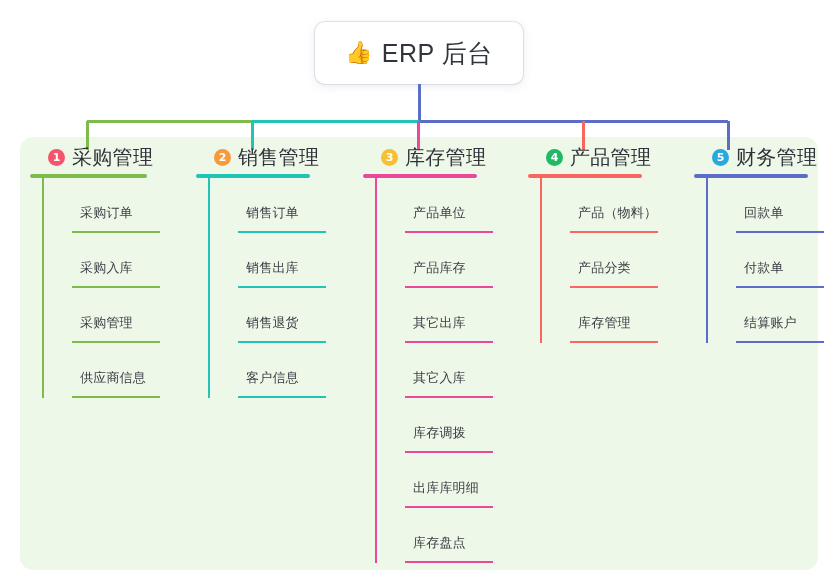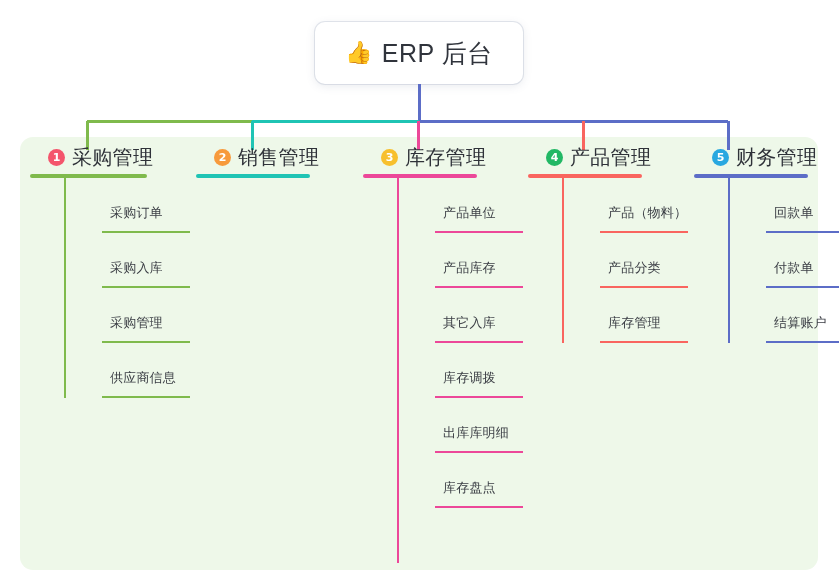--- a/index.html
+++ b/index.html
@@ -102,22 +102,22 @@
     letter-spacing: 0.3px;
   }
   .head-rule {
     height: 4px;
     border-radius: 2px;
     margin-top: 6px;
   }
 
   .items {
     position: relative;
-    margin-left: 34px;
-    padding-left: 38px;
+    margin-left: 12px;
+    padding-left: 30px;
   }
   .spine {
     position: absolute;
     left: 0;
     top: 0;
     width: 2px;
   }
   .item {
     position: relative;
     height: 55px;
@@ -190,38 +190,61 @@
             <div class="item-rule" style="background: rgb(127, 186, 76);"></div>
           </div>
         </div>
       </div>
       <div class="column" style="left: 196px;">
         <div class="col-head">
           <span class="badge" style="background: rgb(247, 154, 60);">2</span>
           <span class="col-title">销售管理</span>
         </div>
         <div class="head-rule" style="background: rgb(31, 196, 180); width: 114px;"></div>
+        <div class="items">
+          <div class="spine" style="background: rgb(31, 196, 180); height: 220px;"></div>
+          <div class="item">
+            <span class="item-label">销售订单</span>
+            <div class="item-rule" style="background: rgb(31, 196, 180);"></div>
+          </div>
+          <div class="item">
+            <span class="item-label">销售出库</span>
+            <div class="item-rule" style="background: rgb(31, 196, 180);"></div>
+          </div>
+          <div class="item">
+            <span class="item-label">销售退货</span>
+            <div class="item-rule" style="background: rgb(31, 196, 180);"></div>
+          </div>
+          <div class="item">
+            <span class="item-label">客户信息</span>
+            <div class="item-rule" style="background: rgb(31, 196, 180);"></div>
+          </div>
+        </div>
       </div>
       <div class="column" style="left: 363px;">
         <div class="col-head">
           <span class="badge" style="background: rgb(247, 192, 46);">3</span>
           <span class="col-title">库存管理</span>
         </div>
         <div class="head-rule" style="background: rgb(236, 72, 153); width: 114px;"></div>
         <div class="items">
           <div class="spine" style="background: rgb(236, 72, 153); height: 385px;"></div>
           <div class="item">
             <span class="item-label">产品单位</span>
             <div class="item-rule" style="background: rgb(236, 72, 153);"></div>
           </div>
           <div class="item">
             <span class="item-label">产品库存</span>
             <div class="item-rule" style="background: rgb(236, 72, 153);"></div>
           </div>
           <div class="item">
+            <span class="item-label">其它出库</span>
+            <div class="item-rule" style="background: rgb(236, 72, 153);"></div>
+          </div>
+          <div class="item">
             <span class="item-label">其它入库</span>
             <div class="item-rule" style="background: rgb(236, 72, 153);"></div>
           </div>
           <div class="item">
             <span class="item-label">库存调拨</span>
             <div class="item-rule" style="background: rgb(236, 72, 153);"></div>
           </div>
           <div class="item">
             <span class="item-label">出库库明细</span>
             <div class="item-rule" style="background: rgb(236, 72, 153);"></div>

